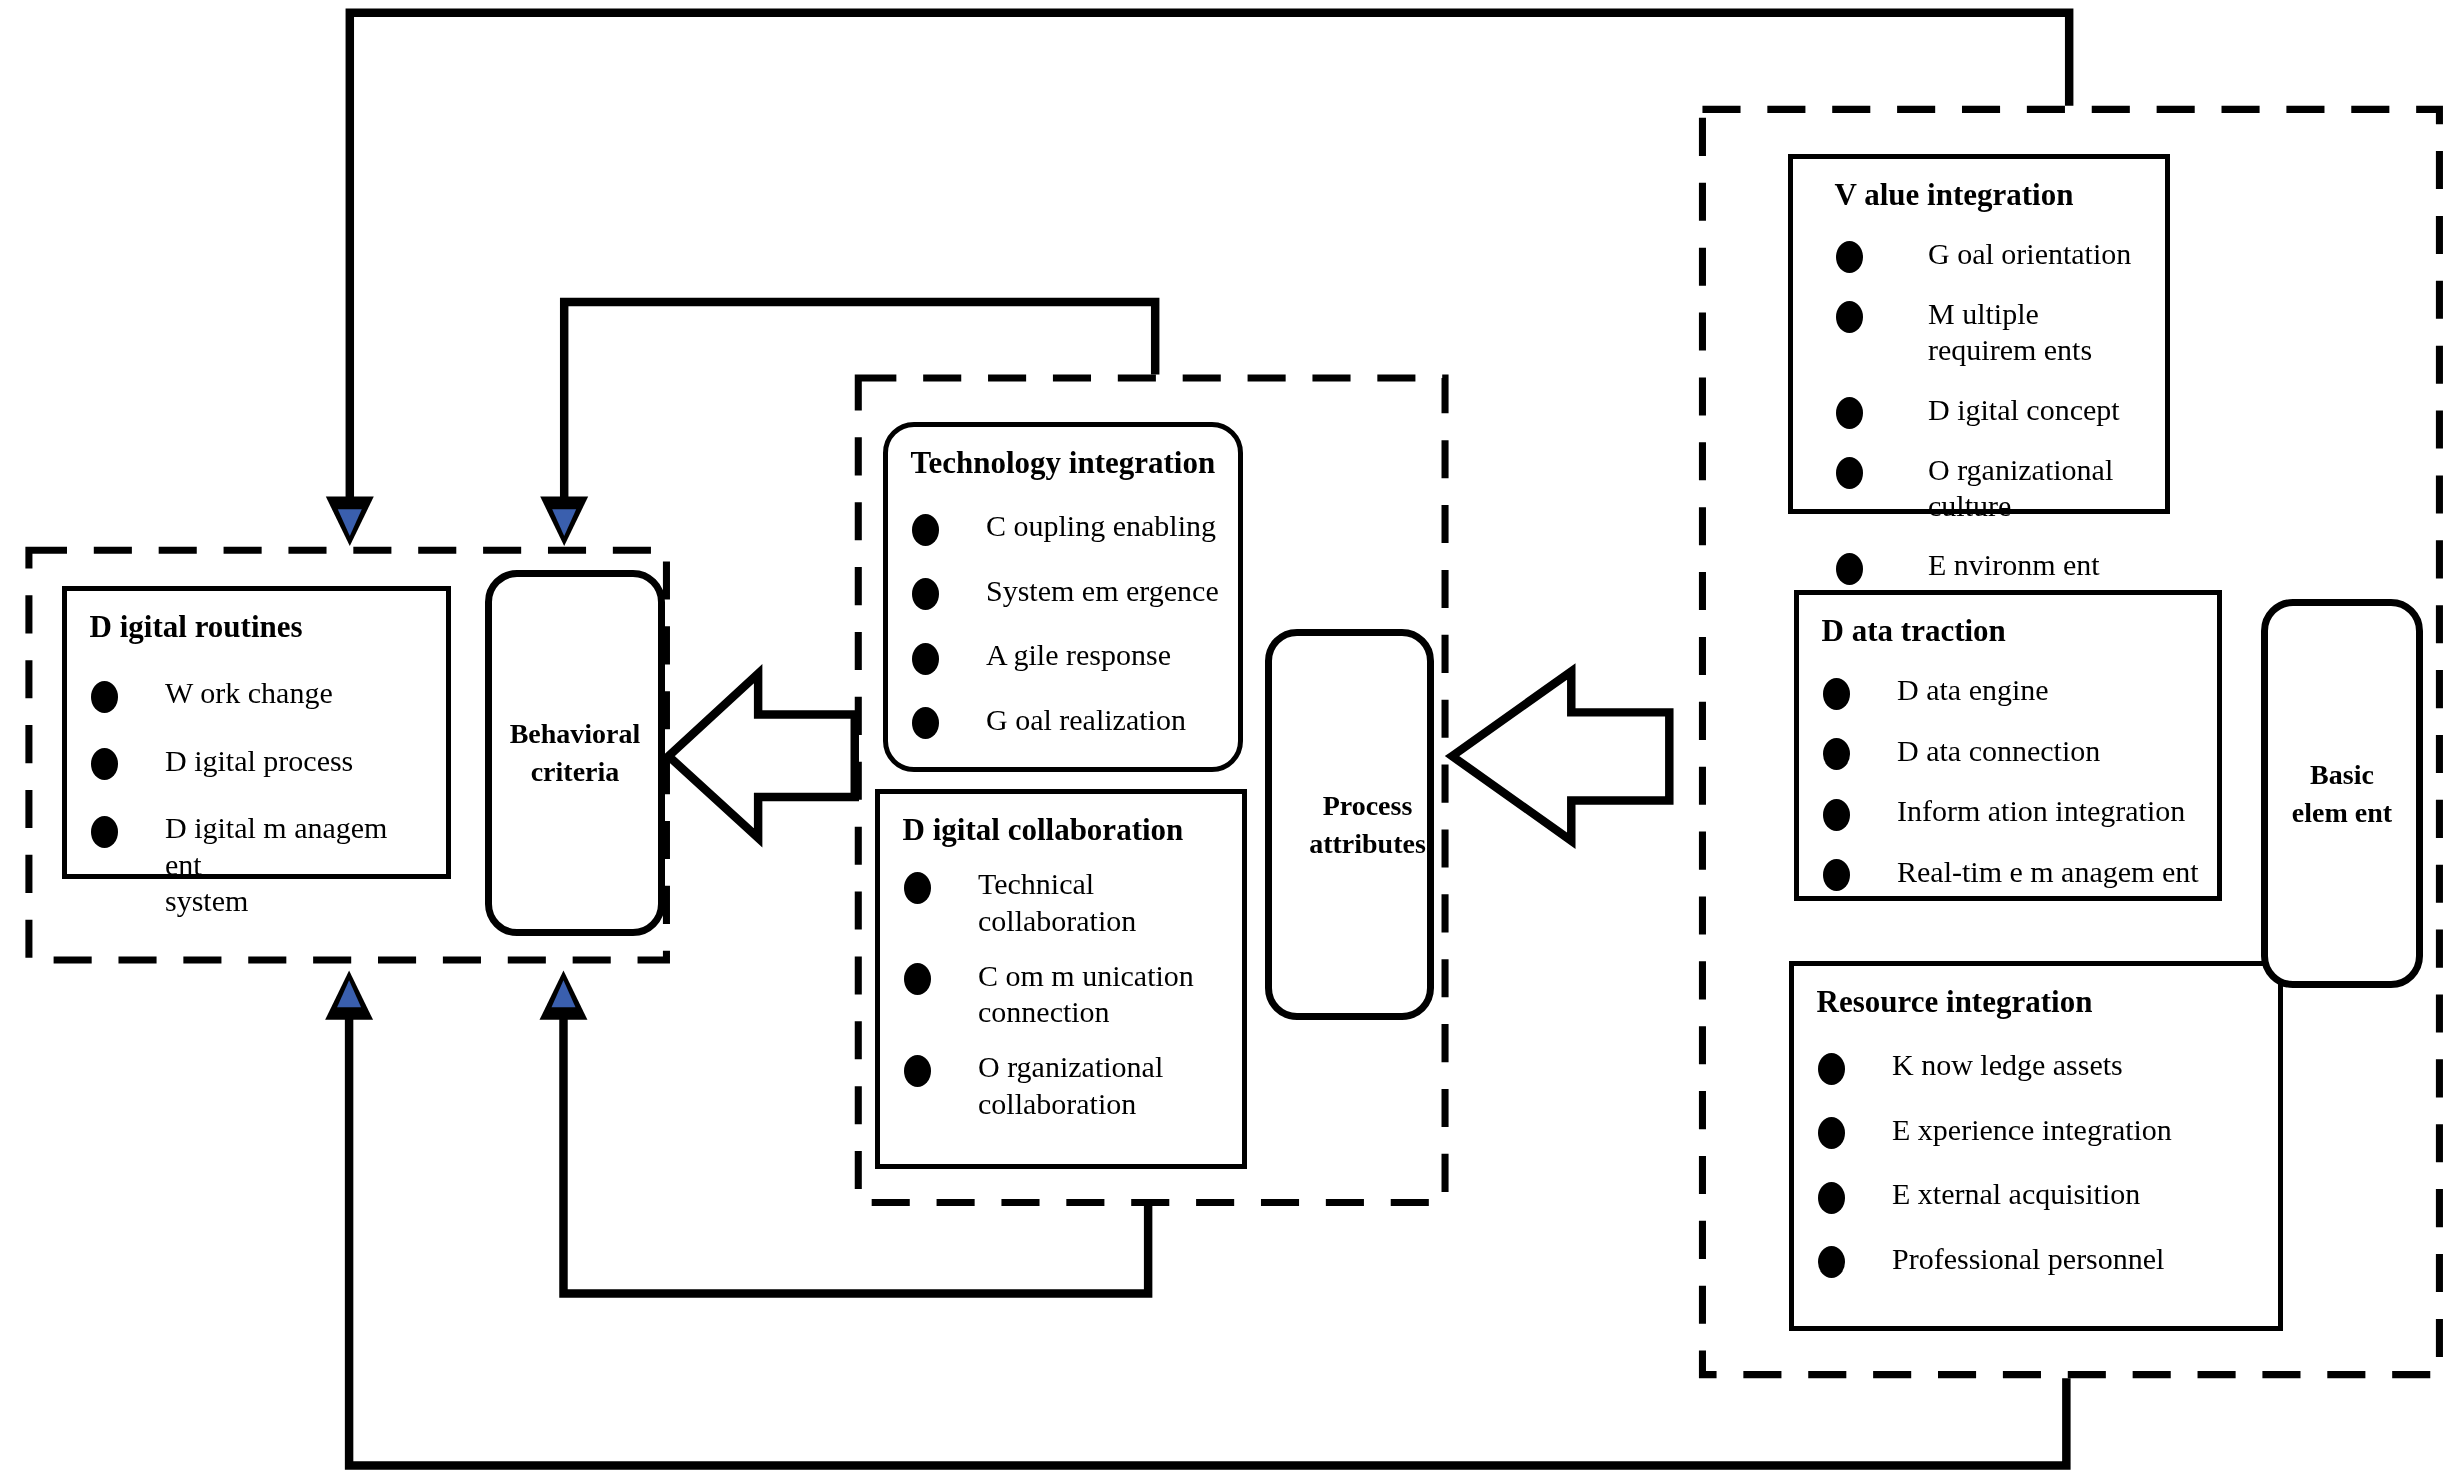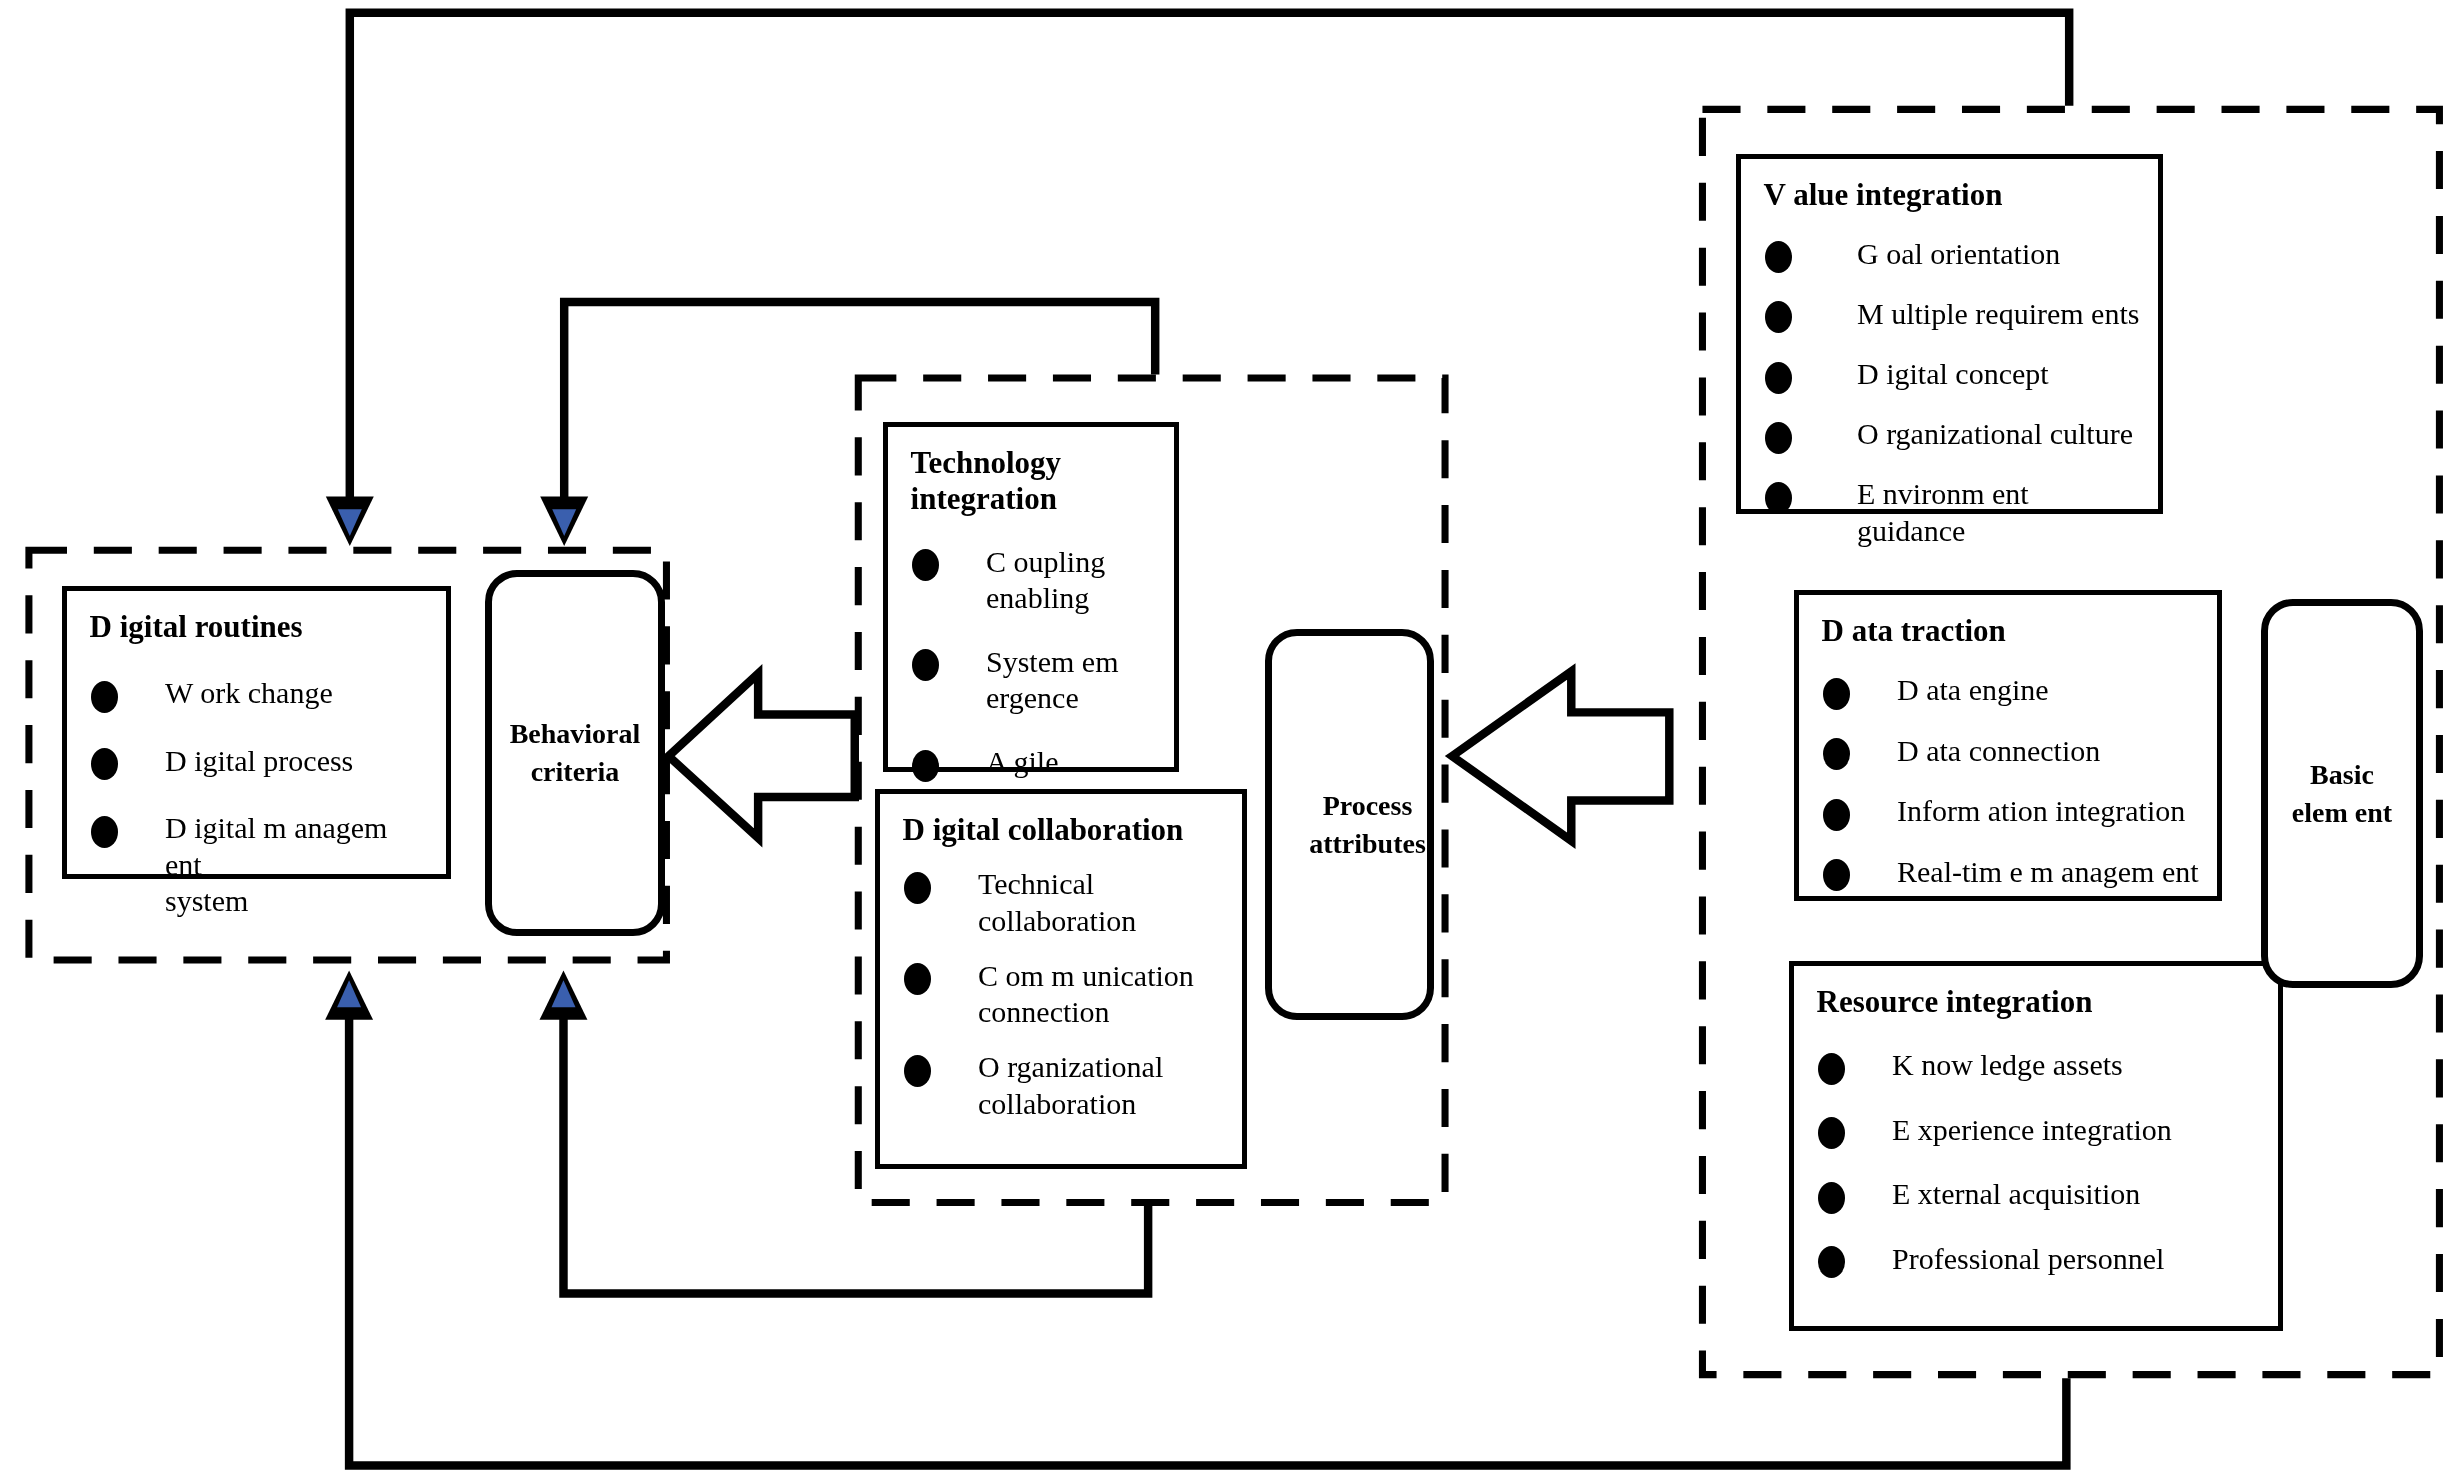--- a/index.html
+++ b/index.html
@@ -45,23 +45,23 @@
     border:7px solid #000; border-radius:32px; background:#fff;
     display:flex; align-items:center; justify-content:center;
     text-align:center; font-weight:bold; font-size:28px; line-height:1.35;
     white-space:pre-line;
   }
   #box-criteria { left:485px;  top:570px; width:180px; height:366px; }
   #box-process  { left:1265px; top:629px; width:169px; height:391px;padding-left:36px; }
   #box-basic    { left:2261px; top:599px; width:162px; height:389px; }
 
   #box-routines { left:62px;   top:586px;  width:389px; height:293px; }
-  #box-tech     { left:883px; top:422px;  width:296px; height:350px; }
+  #box-tech     { left:883px; top:422px;  width:360px; height:350px;border-radius:31px; }
   #box-collab   { left:875px; top:789px; width:372px; height:380px; }
-  #box-value    { left:1736px; top:154px;  width:427px; height:360px; }
+  #box-value    { left:1788px; top:154px;  width:382px; height:360px;padding-left:19px; }
   #box-data     { left:1794px; top:590px;  width:428px; height:311px; }
   #box-resource { left:1789px; top:961px; width:494px; height:370px; }
 </style>
 </head>
 <body>
 
 <div id="canvas">
 
   <svg id="overlay" width="2462" height="1484" viewBox="0 0 3491 2104">
 

